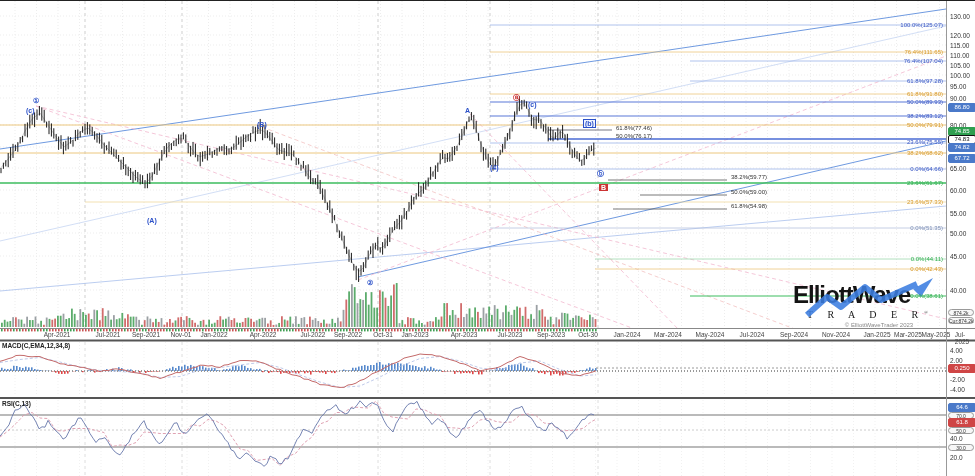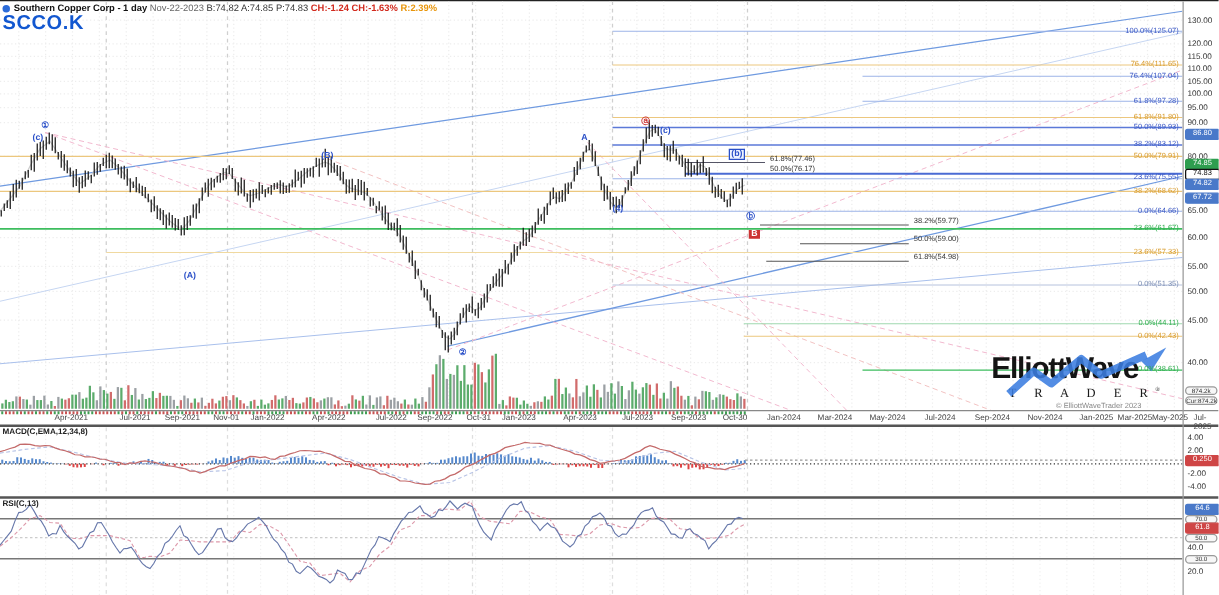--- a/index.html
+++ b/index.html
@@ -1121,33 +1121,20 @@
       <line x1="0" y1="327.5" x2="975" y2="327.5" stroke="#888" stroke-width="1"></line>
       <line x1="0" y1="339.5" x2="975" y2="339.5" stroke="#555" stroke-width="2"></line>
       <line x1="0" y1="397" x2="975" y2="397" stroke="#555" stroke-width="2"></line>
     </svg>
 
   <div class="pane" style="left:0;top:0;width:946px;height:327px;"></div>
   <div class="pane" style="left:0;top:327px;width:975px;height:13px;"></div>
   <div class="pane" style="left:0;top:340px;width:946px;height:56px;"></div>
   <div class="pane" style="left:0;top:397px;width:946px;height:79px;"></div>
 
-  <div id="header">
-    <div class="l1">
-      <span class="dot" style="background: rgb(43, 107, 217);"></span><b>Southern Copper Corp - 1 day</b>
-      <span class="gray">Nov-22-2023</span>
-      <span class="dark">B:74.82</span>
-      <span class="dark">A:74.85</span>
-      <span class="dark">P:74.83</span>
-      <span class="red">CH:-1.24</span>
-      <span class="red">CH:-1.63%</span>
-      <span class="orange">R:2.39%</span>
-    </div>
-    <div id="symbol">SCCO.K</div>
-  </div>
 
   <div class="pnl-label" style="top:341px;">MACD(C,EMA,12,34,8)</div>
   <div class="pnl-label" style="top:399px;">RSI(C,13)</div>
 
   <div id="axis">
       <div class="tick" style="top: 11.5px;">130.00</div>
       <div class="tick" style="top: 30.5px;">120.00</div>
       <div class="tick" style="top: 40.5px;">115.00</div>
       <div class="tick" style="top: 50.5px;">110.00</div>
       <div class="tick" style="top: 60.5px;">105.00</div>

